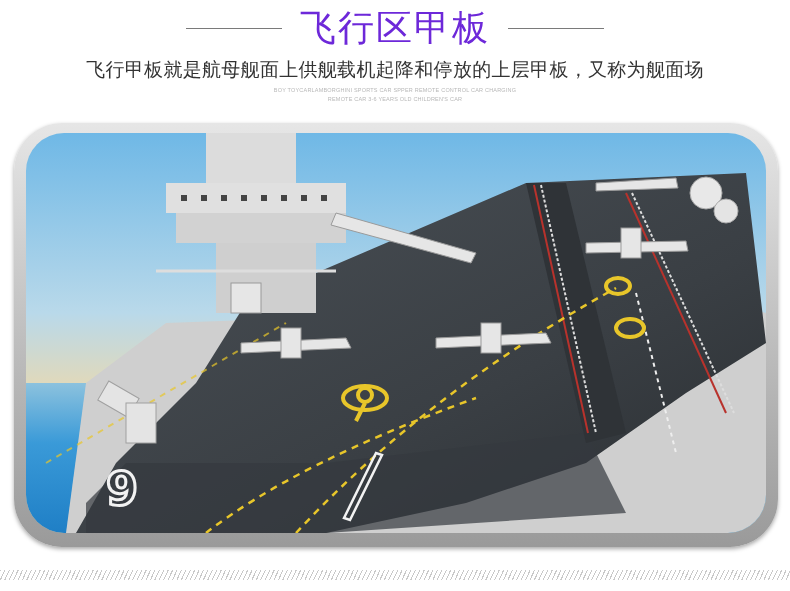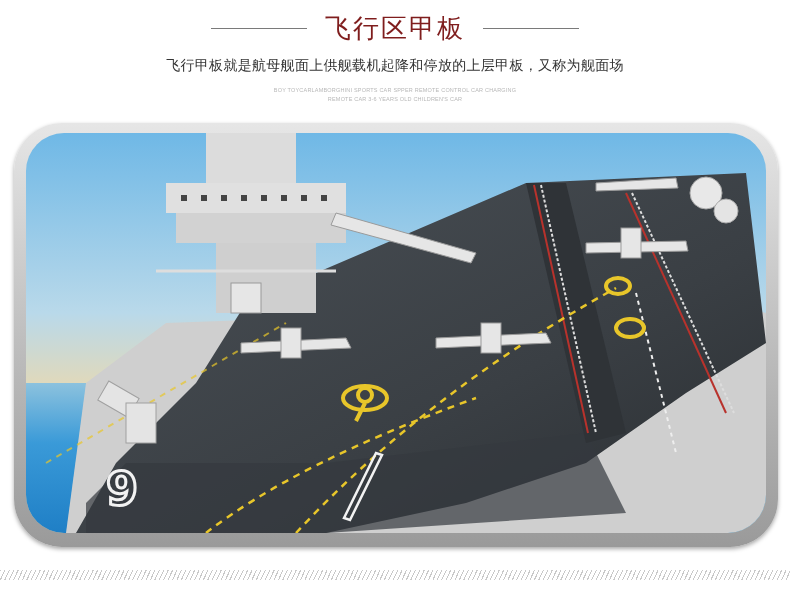--- a/index.html
+++ b/index.html
@@ -1,20 +1,20 @@
 <!DOCTYPE html>
 <html><head>
 <meta charset="utf-8">
 <style>
   html,body{margin:0;padding:0;background:#fff;}
   body{width:790px;height:591px;position:relative;overflow:hidden;font-family:"DejaVu Sans",sans-serif;}
   .title-row{position:absolute;top:8px;left:0;width:790px;height:40px;display:flex;align-items:center;justify-content:center;}
   .title-line{height:1px;background:#7a7a7a;width:96px;}
-  .title{font-size:26px;color:#7f1d1d;margin:0 18px;letter-spacing:2px;font-weight:400;}
-  .subtitle{position:absolute;top:57px;left:0;width:790px;text-align:center;font-size:14px;color:#333;letter-spacing:0.3px;}
+  .title{font-size:36px;color:#6d28d9;margin:0 18px;letter-spacing:2px;font-weight:400;}
+  .subtitle{position:absolute;top:57px;left:0;width:790px;text-align:center;font-size:19px;color:#333;letter-spacing:0.3px;}
   .tiny{position:absolute;left:0;width:790px;text-align:center;font-family:"Liberation Sans",sans-serif;font-size:5.5px;color:#b8b8b8;letter-spacing:0.2px;}
   .frame{position:absolute;left:14px;top:123px;width:764px;height:424px;border-radius:48px;background:linear-gradient(#e6e6e6,#bfbfbf 50%,#9a9a9a);box-shadow:0 2px 4px rgba(0,0,0,0.35);}
   .scene{position:absolute;left:26px;top:133px;width:740px;height:400px;border-radius:38px;overflow:hidden;}
   .scene svg{display:block;}
   .hatch{position:absolute;left:0;top:570px;width:790px;height:10px;background:repeating-linear-gradient(115deg,#c9c9c9 0 1px,transparent 1px 4px);}
 </style>
 </head>
 <body>
 
 <div class="title-row">

